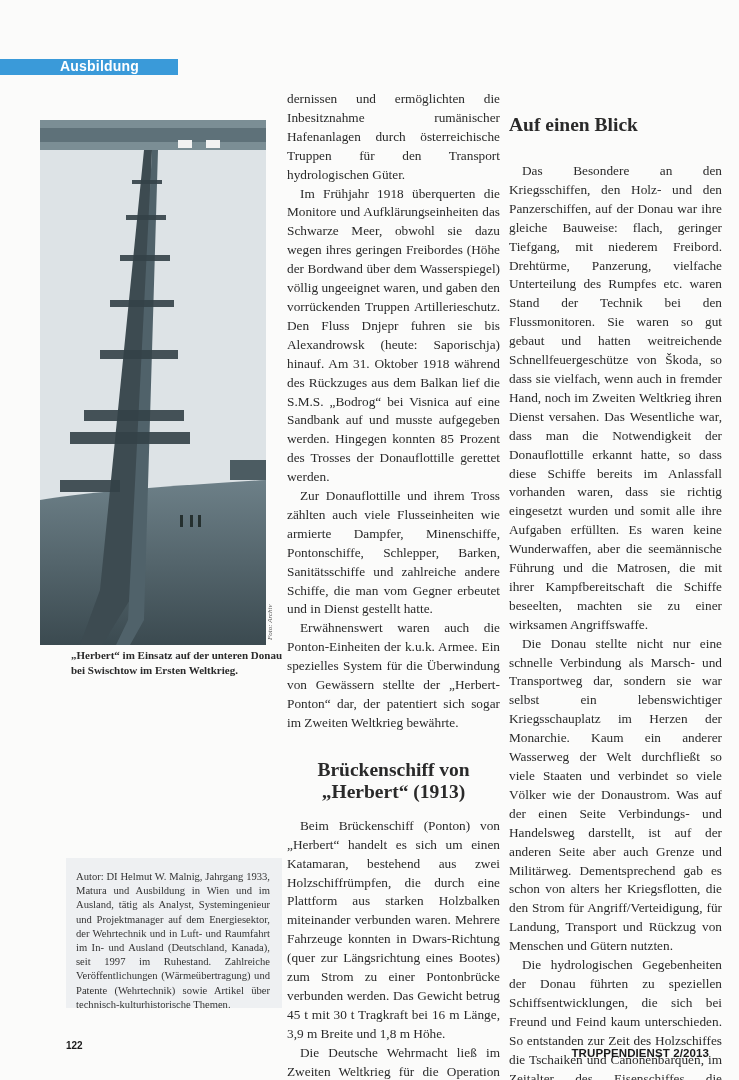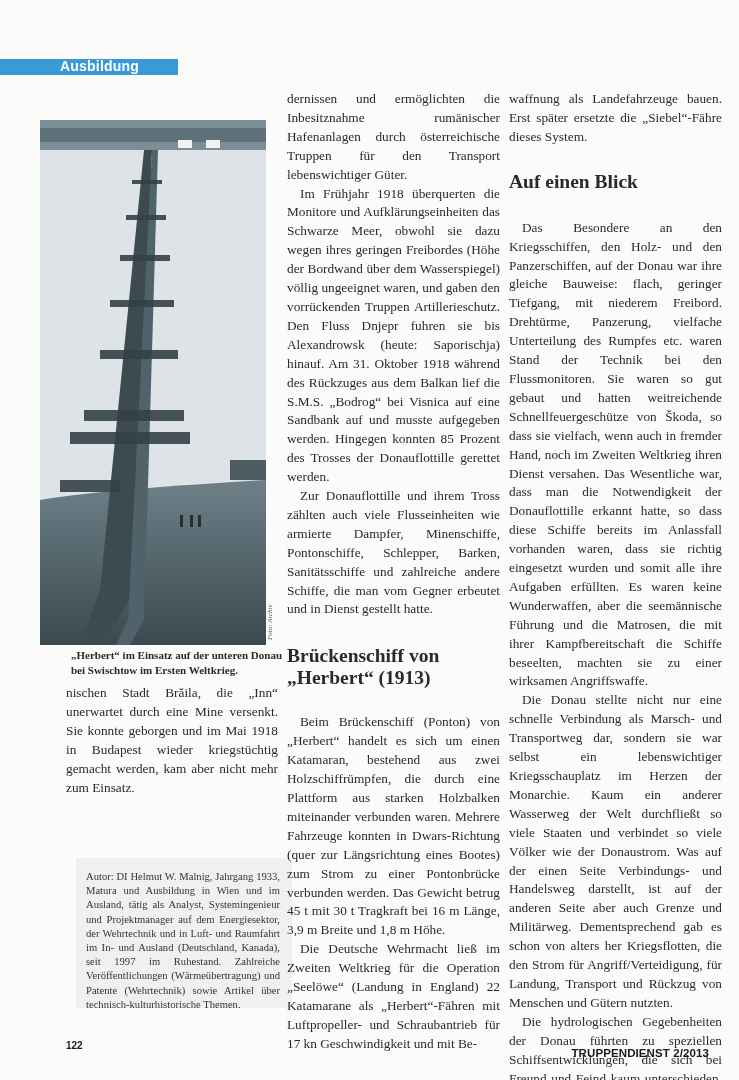--- a/index.html
+++ b/index.html
@@ -38,21 +38,21 @@
     .col p { margin: 0; text-indent: 0; }
     .col p.ind { text-indent: 13px; }
     .col-left { left: 66px; top: 684px; width: 212px; }
     .col-mid { left: 287px; top: 90px; width: 213px; }
     .col-right { left: 509px; top: 90px; width: 213px; }
     .heading {
       font-weight: bold; font-size: 19.5px; line-height: 22px;
       text-align: left; margin: 0;
     }
     .author-box {
-      position: absolute; left: 76px; top: 858px; width: 216px; height: 150px;
+      position: absolute; left: 66px; top: 858px; width: 216px; height: 150px;
       background: #eef0f2;
       text-decoration: underline;
     }
     .author-box p {
       margin: 0; position: absolute; left: 10px; top: 12px; width: 194px;
       font-size: 10.6px; line-height: 14.2px; text-align: justify; color: #333;
     }
     .footer-page {
       position: absolute; left: 66px; top: 1040px;
       font-family: "Liberation Sans", "DejaVu Sans", sans-serif;
@@ -110,38 +110,37 @@
       <rect x="150" y="395" width="3" height="12"></rect>
       <rect x="158" y="395" width="3" height="12"></rect>
     </g>
   </svg>
 </div>
 <div class="photo-credit">Foto: Archiv</div>
 
 <div class="caption">„Herbert“ im Einsatz auf der unteren Donau bei Swischtow im Ersten Weltkrieg.</div>
 
 <div class="col col-left">
-  <p>nischen Stadt Brăila, die „Inn“ unerwartet durch eine Mine versenkt. Sie konnte geborgen und im Mai 1918 in Budapest wieder kriegstüchtig gemacht werden, kam aber nicht mehr zum Einsatz.</p>
 </div>
 
 <div class="author-box">
   <p>Autor: DI Helmut W. Malnig, Jahrgang 1933, Matura und Ausbildung in Wien und im Ausland, tätig als Analyst, Systemingenieur und Projektmanager auf dem Energiesektor, der Wehrtechnik und in Luft- und Raumfahrt im In- und Ausland (Deutschland, Kanada), seit 1997 im Ruhestand. Zahlreiche Veröffentlichungen (Wärmeübertragung) und Patente (Wehrtechnik) sowie Artikel über technisch-kulturhistorische Themen.</p>
 </div>
 
 <div class="col col-mid">
-  <p>dernissen und ermöglichten die Inbesitznahme rumänischer Hafenanlagen durch österreichische Truppen für den Transport lebenswichtiger Güter.</p>
+  <p>dernissen und ermöglichten die Inbesitznahme rumänischer Hafenanlagen durch österreichische Truppen für den Transport hydrologischen Güter.</p>
   <p class="ind">Im Frühjahr 1918 überquerten die Monitore und Aufklärungseinheiten das Schwarze Meer, obwohl sie dazu wegen ihres geringen Freibordes (Höhe der Bordwand über dem Wasserspiegel) völlig ungeeignet waren, und gaben den vorrückenden Truppen Artillerieschutz. Den Fluss Dnjepr fuhren sie bis Alexandrowsk (heute: Saporischja) hinauf. Am 31. Oktober 1918 während des Rückzuges aus dem Balkan lief die S.M.S. „Bodrog“ bei Visnica auf eine Sandbank auf und musste aufgegeben werden. Hingegen konnten 85 Prozent des Trosses der Donauflottille gerettet werden.</p>
   <p class="ind">Zur Donauflottille und ihrem Tross zählten auch viele Flusseinheiten wie armierte Dampfer, Minenschiffe, Pontonschiffe, Schlepper, Barken, Sanitätsschiffe und zahlreiche andere Schiffe, die man vom Gegner erbeutet und in Dienst gestellt hatte.</p>
-  <h2 class="heading" style="margin-top:26px;margin-bottom:24px;">Brückenschiff von „Herbert“ (1913)</h2>
+  <p class="ind">Erwähnenswert waren auch die Ponton-Einheiten der k.u.k. Armee. Ein spezielles System für die Überwindung von Gewässern stellte der „Herbert-Ponton“ dar, der patentiert sich sogar im Zweiten Weltkrieg bewährte.</p>
+  <h2 class="heading" style="margin-top:26px;margin-bottom:14px;text-align:center;">Brückenschiff von „Herbert“ (1913)</h2>
   <p class="ind">Beim Brückenschiff (Ponton) von „Herbert“ handelt es sich um einen Katamaran, bestehend aus zwei Holzschiffrümpfen, die durch eine Plattform aus starken Holzbalken miteinander verbunden waren. Mehrere Fahrzeuge konnten in Dwars-Richtung (quer zur Längsrichtung eines Bootes) zum Strom zu einer Pontonbrücke verbunden werden. Das Gewicht betrug 45 t mit 30 t Tragkraft bei 16 m Länge, 3,9 m Breite und 1,8 m Höhe.</p>
   <p class="ind">Die Deutsche Wehrmacht ließ im Zweiten Weltkrieg für die Operation „Seelöwe“ (Landung in England) 22 Katamarane als „Herbert“-Fähren mit Luftpropeller- und Schraubantrieb für 17 kn Geschwindigkeit und mit Be-</p>
 </div>
 
 <div class="col col-right">
-  <p>waffnung als Landefahrzeuge bauen. Erst später ersetzte die „Siebel“-Fähre dieses System.</p>
   <h2 class="heading" style="margin-top:24px;margin-bottom:26px;">Auf einen Blick</h2>
   <p class="ind">Das Besondere an den Kriegsschiffen, den Holz- und den Panzerschiffen, auf der Donau war ihre gleiche Bauweise: flach, geringer Tiefgang, mit niederem Freibord. Drehtürme, Panzerung, vielfache Unterteilung des Rumpfes etc. waren Stand der Technik bei den Flussmonitoren. Sie waren so gut gebaut und hatten weitreichende Schnellfeuergeschütze von Škoda, so dass sie vielfach, wenn auch in fremder Hand, noch im Zweiten Weltkrieg ihren Dienst versahen. Das Wesentliche war, dass man die Notwendigkeit der Donauflottille erkannt hatte, so dass diese Schiffe bereits im Anlassfall vorhanden waren, dass sie richtig eingesetzt wurden und somit alle ihre Aufgaben erfüllten. Es waren keine Wunderwaffen, aber die seemännische Führung und die Matrosen, die mit ihrer Kampfbereitschaft die Schiffe beseelten, machten sie zu einer wirksamen Angriffswaffe.</p>
   <p class="ind">Die Donau stellte nicht nur eine schnelle Verbindung als Marsch- und Transportweg dar, sondern sie war selbst ein lebenswichtiger Kriegsschauplatz im Herzen der Monarchie. Kaum ein anderer Wasserweg der Welt durchfließt so viele Staaten und verbindet so viele Völker wie der Donaustrom. Was auf der einen Seite Verbindungs- und Handelsweg darstellt, ist auf der anderen Seite aber auch Grenze und Militärweg. Dementsprechend gab es schon von alters her Kriegsflotten, die den Strom für Angriff/Verteidigung, für Landung, Transport und Rückzug von Menschen und Gütern nutzten.</p>
   <p class="ind"><span>Die hydrologischen Gegebenheiten der Donau führten zu speziellen Schiffsentwicklungen, die sich bei Freund und Feind kaum unterschieden. So entstanden zur Zeit des Holzschiffes die Tschaiken und Canonenbarquen, im Zeitalter des Eisenschiffes die Patrouillenboote und die gepanzerten Donaumonitore mit Maschinenantrieb und moderner Bewaffnung.</span></p>
 </div>
 
 <div class="footer-page">122</div>
 <div class="footer-mag">TRUPPENDIENST 2/2013</div>
 
 </body></html>

